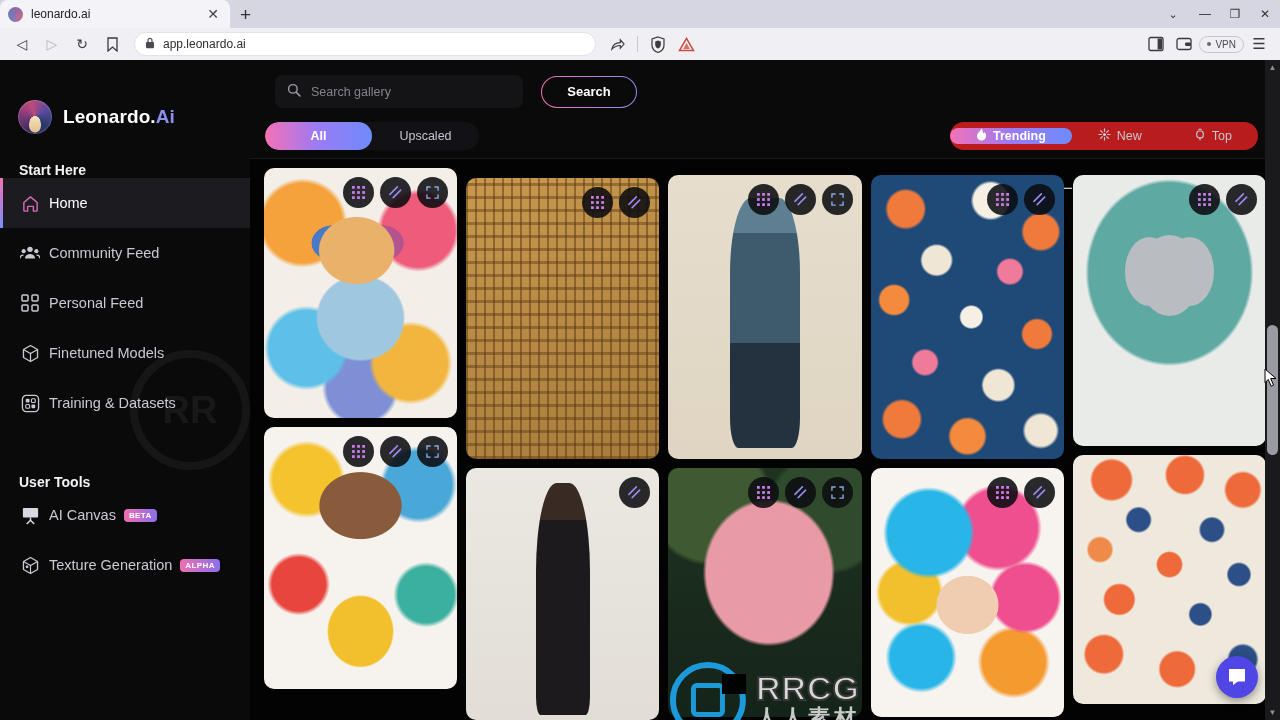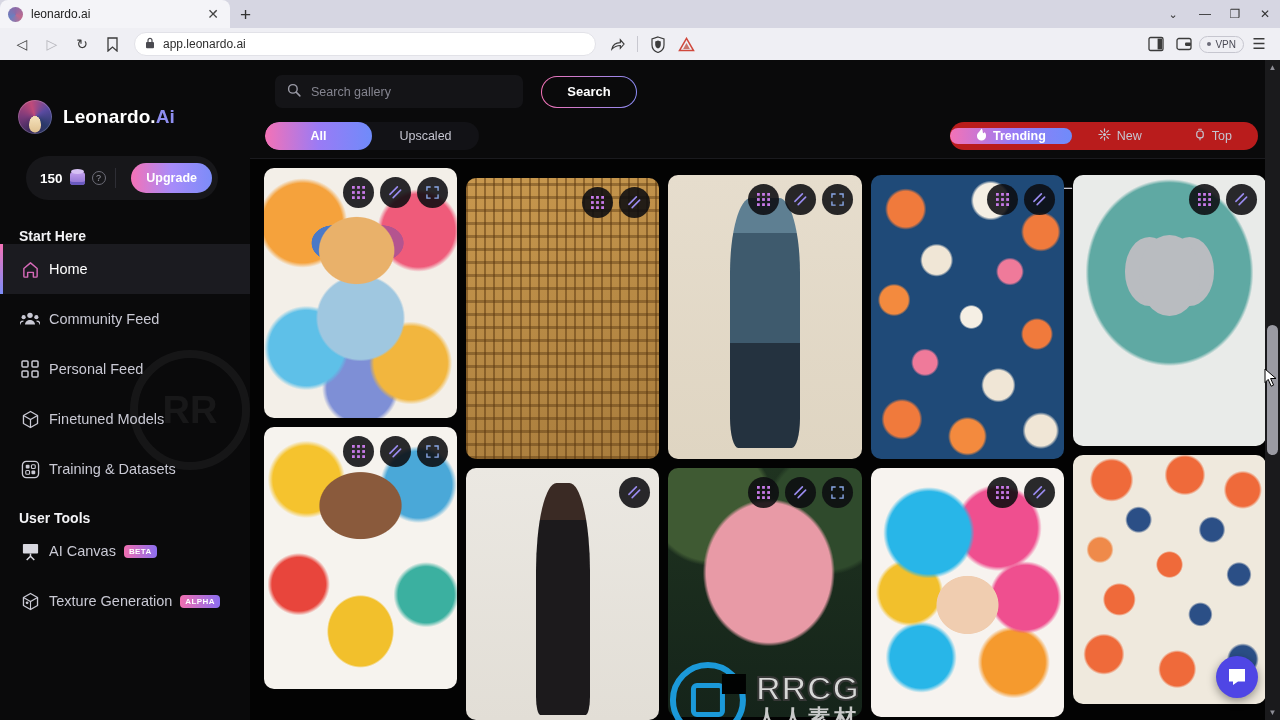--- a/index.html
+++ b/index.html
@@ -469,27 +469,20 @@
   <div id="page">
 
     <div id="sidebar">
       <div class="wm-faint">RR</div>
 
       <div class="brand">
         <span class="brand-logo"></span>
         <span class="brand-name"><span>Leonardo.</span><span class="ai">Ai</span></span>
       </div>
 
-      <div class="credits">
-        <span class="credit-num">150</span>
-        <span class="coin"></span>
-        <span class="qmark">?</span>
-        <span class="credit-div"></span>
-        <span class="upgrade">Upgrade</span>
-      </div>
 
       <div class="sec-label">Start Here</div>
 
       <div class="nav-item active">
         <span class="nav-ico">
           <svg width="19" height="19" viewBox="0 0 20 20">
               <path d="M3 9l7-6 7 6v8a1 1 0 01-1 1h-3v-5H7v5H4a1 1 0 01-1-1z" fill="none" stroke="#d66ab8" stroke-width="1.5" stroke-linejoin="round"></path>
             </svg>
         </span>
         <span>Home</span>
@@ -536,21 +529,21 @@
               <rect x="1.5" y="1.5" width="17" height="17" rx="4" fill="none" stroke="#c9c9d4" stroke-width="1.4"></rect>
               <rect x="5" y="5" width="4" height="4" rx="1" fill="#c9c9d4"></rect>
               <rect x="11" y="5" width="4" height="4" rx="1" fill="none" stroke="#c9c9d4" stroke-width="1.2"></rect>
               <rect x="5" y="11" width="4" height="4" rx="1" fill="none" stroke="#c9c9d4" stroke-width="1.2"></rect>
               <rect x="11" y="11" width="4" height="4" rx="1" fill="#c9c9d4"></rect>
             </svg>
         </span>
         <span>Training &amp; Datasets</span>
       </div>
 
-      <div class="sec-label" style="margin-top:16px;">User Tools</div>
+      <div class="sec-label" style="margin-top:46px;">User Tools</div>
 
 
       <div class="nav-item">
         <span class="nav-ico">
           <svg width="19" height="19" viewBox="0 0 20 20">
               <rect x="2" y="2" width="16" height="10" rx="1" fill="#d8d8e0"></rect>
               <path d="M10 12v4M6 19l4-4 4 4" stroke="#d8d8e0" stroke-width="1.6" fill="none"></path>
             </svg>
         </span>
         <span>AI Canvas</span>

